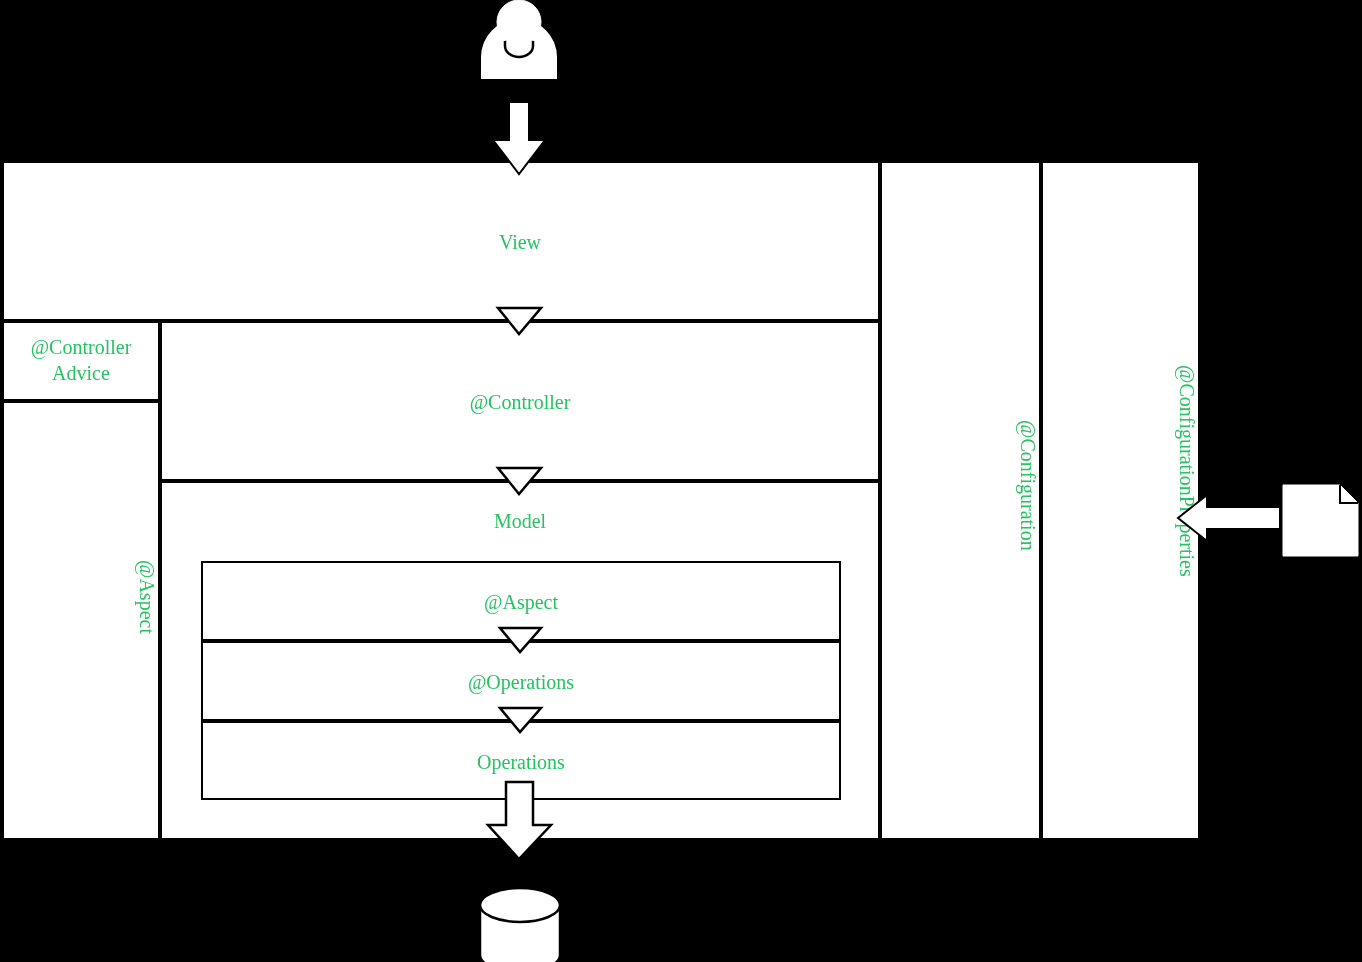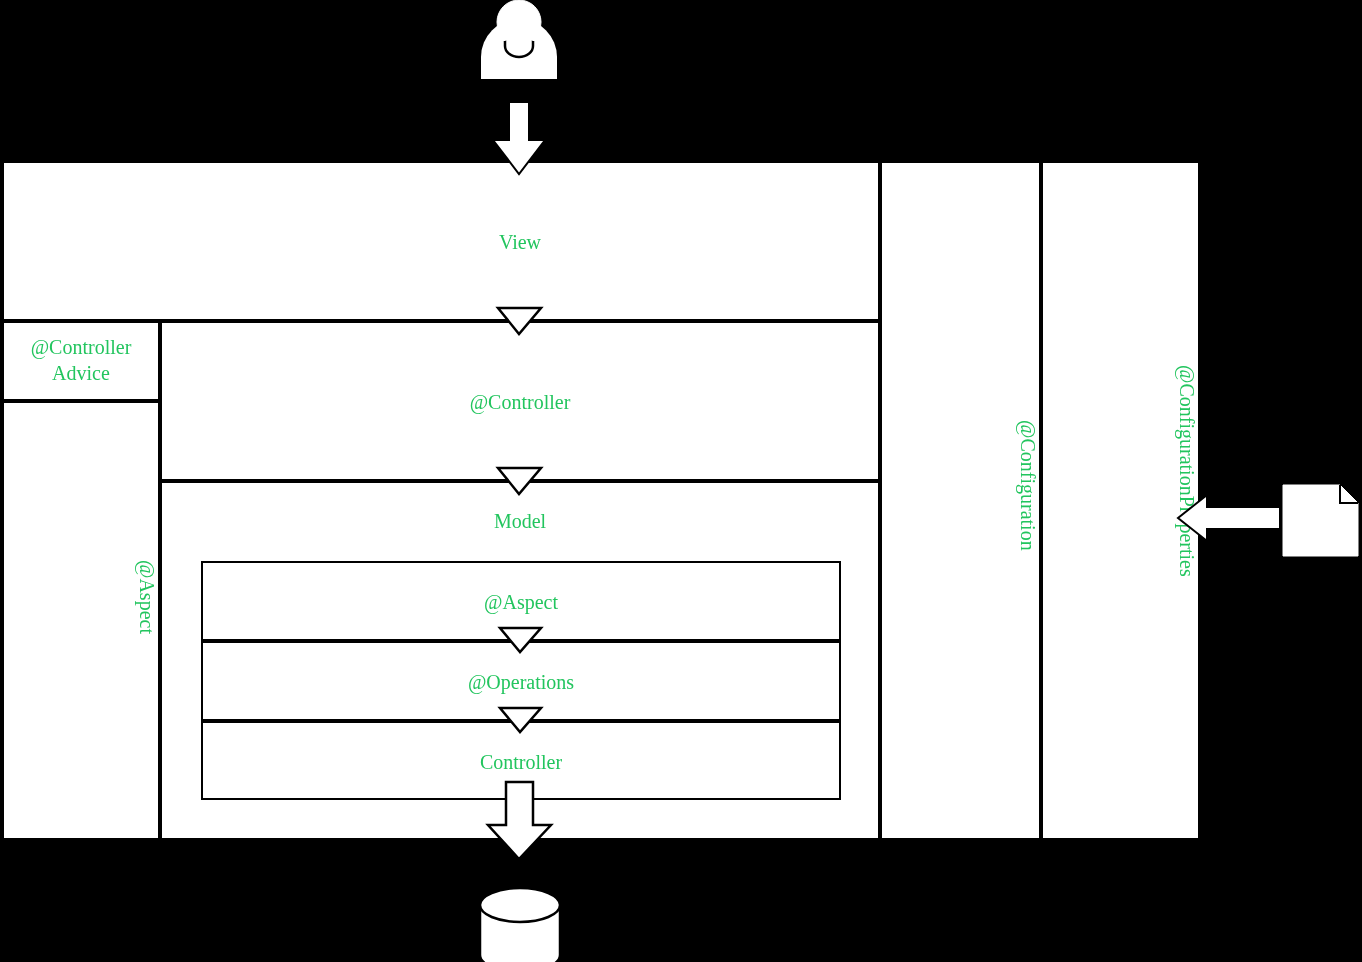--- a/index.html
+++ b/index.html
@@ -69,21 +69,21 @@
   <div class="box" style="left:160px; top:481px; width:720px; height:359px;"></div>
   <div class="label" style="left:420px; top:508px; width:200px;">Model</div>
 
   <div class="box" style="left:201px; top:561px; width:640px; height:80px;"></div>
   <div class="label" style="left:421px; top:589px; width:200px;">@Aspect</div>
 
   <div class="box" style="left:201px; top:641px; width:640px; height:80px;"></div>
   <div class="label" style="left:421px; top:669px; width:200px;">@Operations</div>
 
   <div class="box" style="left:201px; top:721px; width:640px; height:79px;"></div>
-  <div class="label" style="left:421px; top:749px; width:200px;">Controller</div>
+  <div class="label" style="left:421px; top:749px; width:200px;">Operations</div>
 
   <div class="box" style="left:880px; top:161px; width:161px; height:679px;"></div>
   <div class="label vert" style="left:880px; top:420px; width:161px; text-align:center;">@Configuration</div>
 
   <div class="box" style="left:1041px; top:161px; width:159px; height:679px;"></div>
   <div class="label vert" style="left:1041px; top:365px; width:159px; text-align:center;">@ConfigurationProperties</div>
 
   <svg class="svg-layer" viewBox="0 0 1362 962" xmlns="http://www.w3.org/2000/svg">
 
     <g>

